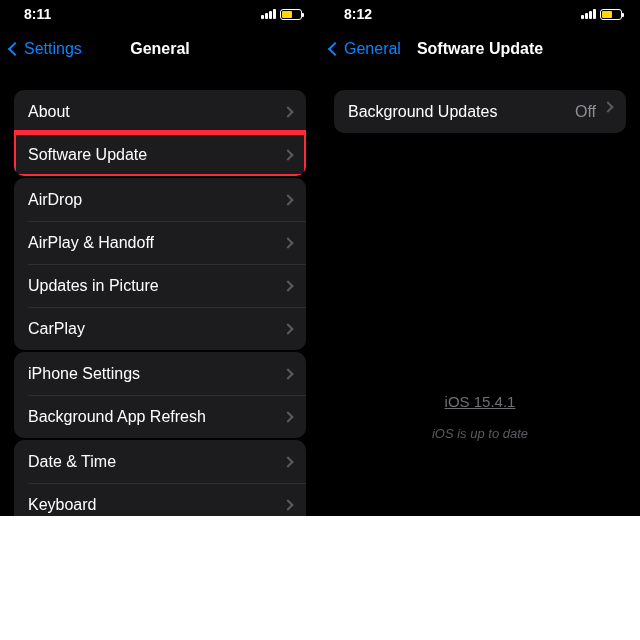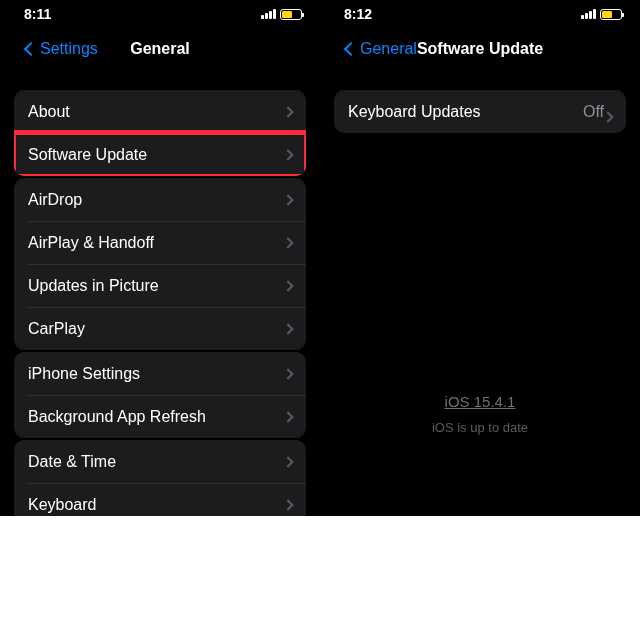--- a/index.html
+++ b/index.html
@@ -10,37 +10,37 @@
   .signal-icon { display: inline-flex; align-items: flex-end; gap: 1px; }
   .signal-icon span { width: 3px; background: #fff; border-radius: 1px; }
   .signal-icon span:nth-child(1){height:4px}
   .signal-icon span:nth-child(2){height:6px}
   .signal-icon span:nth-child(3){height:8px}
   .signal-icon span:nth-child(4){height:10px}
   .battery { display:inline-flex; align-items:center; }
   .battery-body { width: 22px; height: 11px; border:1px solid #fff; border-radius:3px; position:relative; }
   .battery-body::after { content:""; position:absolute; right:-3px; top:3px; width:2px; height:4px; background:#fff; border-radius:0 1px 1px 0;}
   .battery-fill { position:absolute; left:1px; top:1px; bottom:1px; width:50%; background:#ffd60a; border-radius:1px;}
-  .nav-bar { height: 42px; display:flex; align-items:center; padding: 0 26px; position:relative; }
+  .nav-bar { height: 42px; display:flex; align-items:center; padding: 0 10px; position:relative; }
   .nav-back { display:flex; align-items:center; color:#0a84ff; font-size:16px; gap:2px; }
   .chev-left { width:10px; height:10px; border-left:2.5px solid #0a84ff; border-bottom:2.5px solid #0a84ff; transform: rotate(45deg); margin-right:2px;}
   .nav-title { position:absolute; left:0; right:0; text-align:center; color:#fff; font-size:16px; font-weight:600; pointer-events:none;}
   .content { padding: 6px 14px 0 14px; }
   .group { background:#1c1c1e; border-radius:10px; margin-top:2px; overflow:hidden; }
   .content .group:first-child { margin-top: 14px; }
   .row { height:43px; display:flex; align-items:center; justify-content:space-between; padding:0 14px; position:relative; }
   .row + .row::before { content:""; position:absolute; left:14px; right:0; top:0; height:1px; background:#2e2e31; }
   .row-label { color:#fff; font-size:16px; }
-  .row-right { display:flex; align-items:flex-end; }
+  .row-right { display:flex; align-items:flex-start; gap:8px; }
   .row-value { color:#8e8e93; font-size:16px; }
   .chev-right { width:8px; height:8px; border-top:2px solid #5a5a5e; border-right:2px solid #5a5a5e; transform: rotate(45deg); }
   .highlight { position:absolute; border:4px solid #ff2b3a; pointer-events:none; box-shadow:0 0 0 1px #ff2b3a; z-index:5;}
   .status-text { text-align:center; margin-top:260px; }
   .status-text .ver { color:#6f6f74; font-size:15px;text-decoration:underline; }
-  .status-text .msg { color:#5b5b60; font-size:13px; margin-top:10px; }
+  .status-text .msg { color:#5b5b60; font-size:13px; margin-top:16px;font-style:italic; }
 </style>
 </head>
 <body>
 
 <div class="phone">
   <div class="status-bar">
     <span>8:11</span>
     <div class="status-right">
       <span class="signal-icon">
           <span></span>
@@ -150,21 +150,21 @@
     <div class="nav-back">
       <span class="chev-left"></span>
       <span>General</span>
     </div>
     <div class="nav-title">Software Update</div>
   </div>
 
   <div class="content">
     <div class="group">
       <div class="row">
-        <span class="row-label">Keyboard Updates</span>
+        <span class="row-label">Background Updates</span>
         <span class="row-right">
           <span class="row-value">Off</span>
           <span class="chev-right"></span>
         </span>
       </div>
     </div>
 
     <div class="status-text">
       <div class="ver">iOS 15.4.1</div>
       <div class="msg">iOS is up to date</div>

